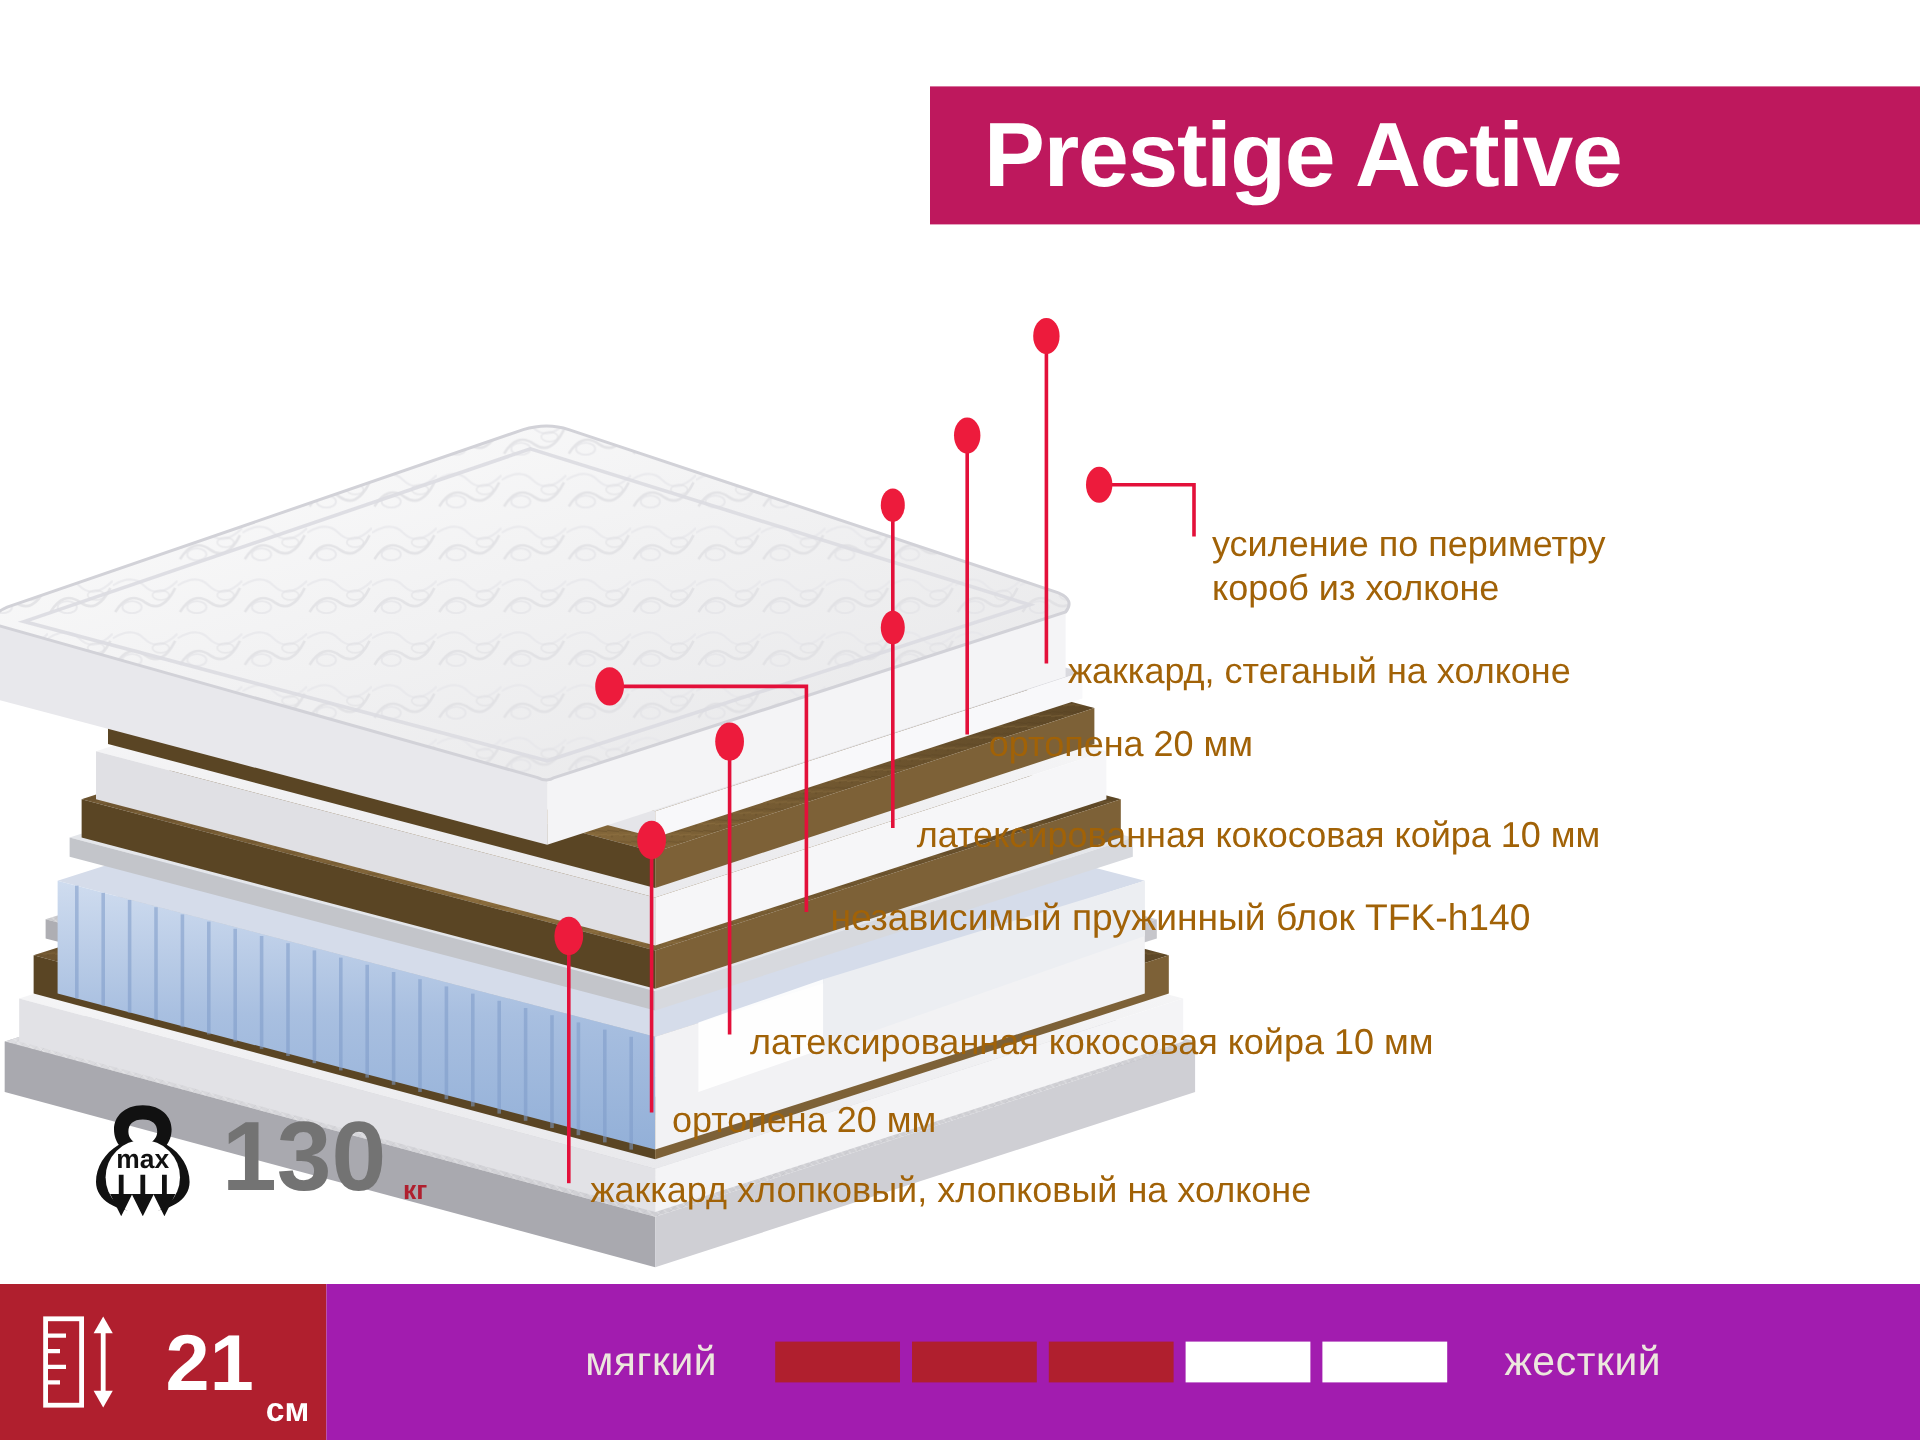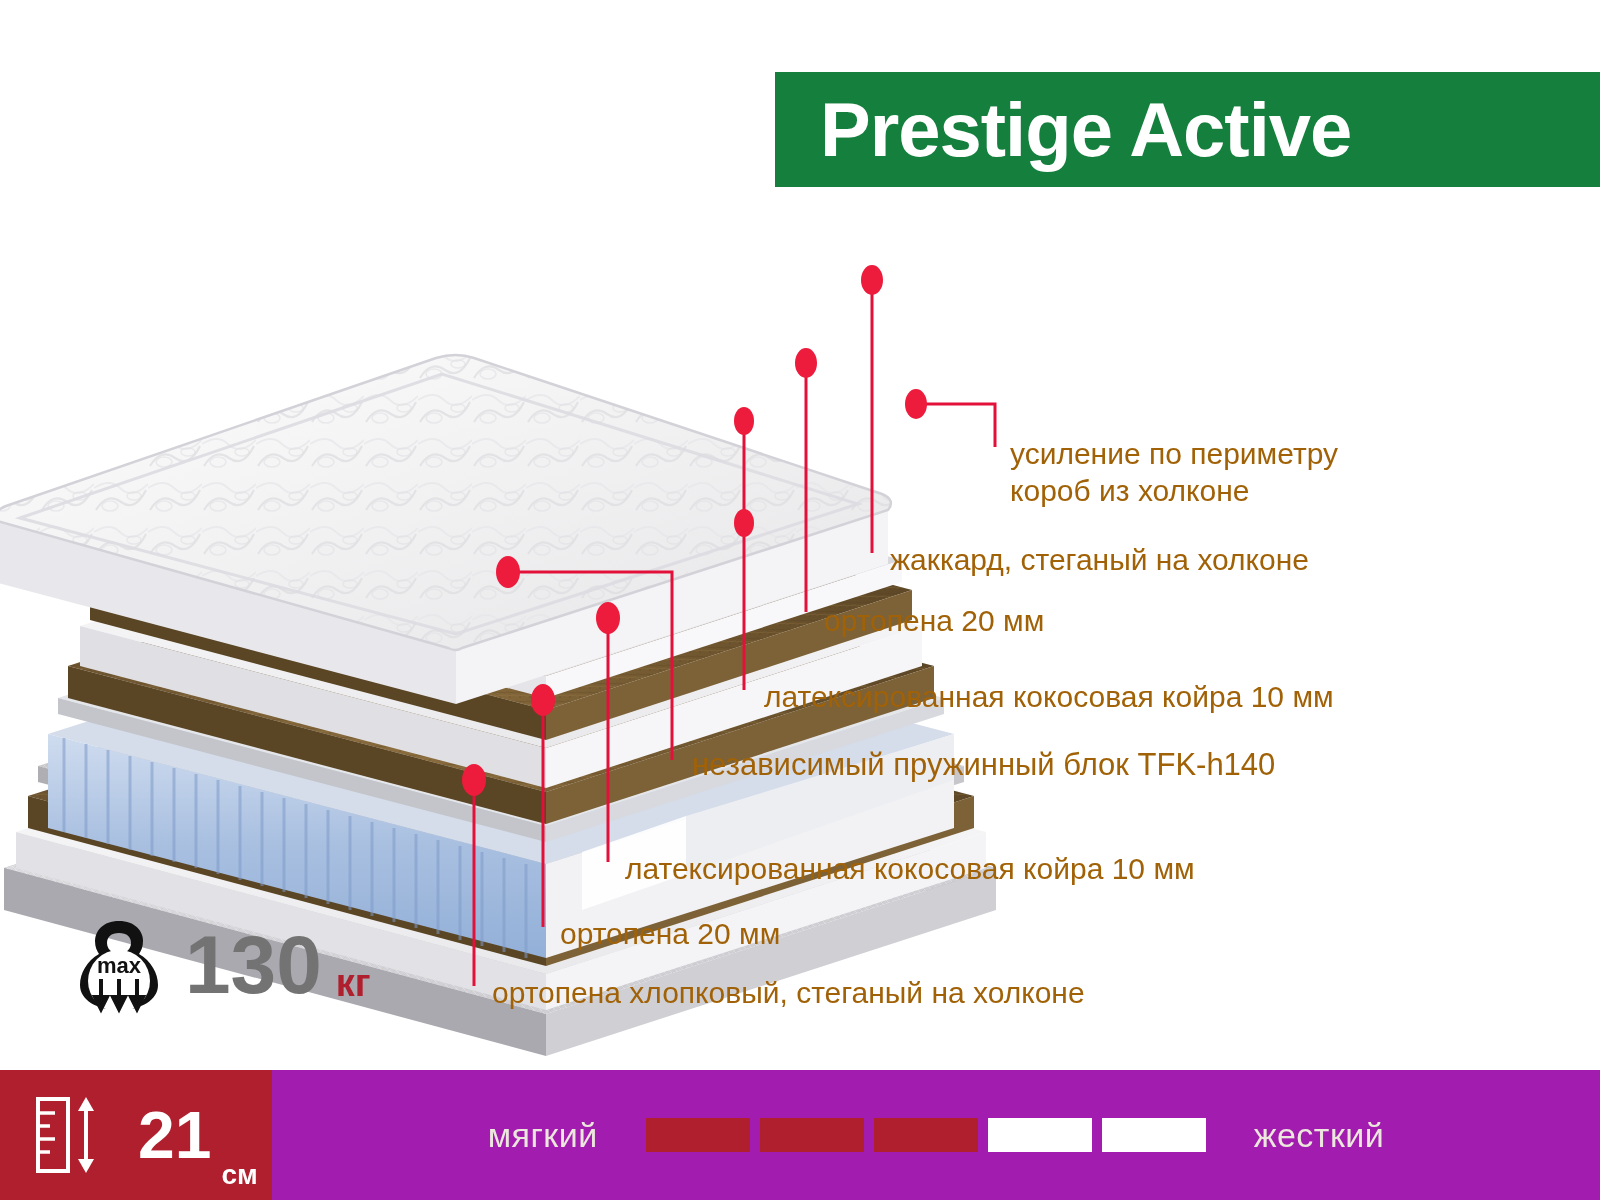--- a/index.html
+++ b/index.html
@@ -6,21 +6,21 @@
   body{
     width:1600px;height:1200px;position:relative;overflow:hidden;
     background:#ffffff;
     font-family:"Liberation Sans","DejaVu Sans",sans-serif;
   }
   #stage{position:absolute;inset:0;}
 
   
   .title-banner{
     position:absolute;left:775px;top:72px;width:825px;height:115px;
-    background:#15803d;display:flex;align-items:center;
+    background:#be185d;display:flex;align-items:center;
   }
   .title-text{
     color:#ffffff;font-size:76px;font-weight:bold;letter-spacing:-1px;
     padding-left:45px;white-space:nowrap;line-height:1;
   }
 
   
   .shield-wrap{position:absolute;left:1332px;top:232px;width:190px;height:205px;}
   .shield-wrap svg{display:block;}
   .sh-top{font-size:21px;font-weight:bold;fill:#b01f2e;letter-spacing:1px;}
@@ -36,21 +36,21 @@
   
   .lbl{
     position:absolute;color:#a16207;font-size:30px;line-height:1.12;
     white-space:pre;font-weight:400;
   }
   .lbl.big{font-size:31px;}
 
   
   .cap{position:absolute;left:75px;top:915px;display:flex;align-items:center;}
   .cap-num{color:#737373;font-size:82px;font-weight:bold;line-height:1;margin-left:22px;}
-  .cap-unit{color:#b01f2e;font-size:38px;font-weight:bold;margin-left:14px;align-self:flex-end;
+  .cap-unit{color:#b01f2e;font-size:22px;font-weight:bold;margin-left:14px;align-self:flex-end;
             padding-bottom:10px;}
 
   
   .bottombar{position:absolute;left:0;top:1070px;width:1600px;height:130px;display:flex;}
   .bb-red{width:272px;height:130px;background:#b01f2e;display:flex;align-items:center;}
   .bb-dark{flex:1;height:130px;background:#a21caf;display:flex;align-items:center;
            justify-content:center;gap:0;}
   .h-num{color:#ffffff;font-size:66px;font-weight:bold;line-height:1;margin-left:18px;}
   .h-unit{color:#ffffff;font-size:28px;font-weight:bold;margin-left:10px;align-self:flex-end;
           padding-bottom:9px;}
@@ -277,21 +277,21 @@
   <div class="lbl" style="left:824px;top:604px;">ортопена 20 мм</div>
 
   <div class="lbl" style="left:764px;top:680px;">латексированная кокосовая койра 10 мм</div>
 
   <div class="lbl big" style="left:692px;top:748px;">независимый пружинный блок TFK-h140</div>
 
   <div class="lbl" style="left:625px;top:852px;">латексированная кокосовая койра 10 мм</div>
 
   <div class="lbl" style="left:560px;top:917px;">ортопена 20 мм</div>
 
-  <div class="lbl" style="left:492px;top:976px;">ортопена хлопковый, стеганый на холконе</div>
+  <div class="lbl" style="left:492px;top:976px;">жаккард хлопковый, хлопковый на холконе</div>
 
   <div class="cap">
     <svg width="88" height="100" viewBox="0 0 88 100">
       <path d="M44 6 C28 6 20 16 20 26 C20 32 22 36 24 39
                C12 46 5 58 5 70 C5 85 22 95 44 95
                C66 95 83 85 83 70 C83 58 76 46 64 39
                C66 36 68 32 68 26 C68 16 60 6 44 6 Z
                M44 18 C52 18 56 22 56 28 C56 32 54 35 51 37
                L37 37 C34 35 32 32 32 28 C32 22 36 18 44 18 Z" fill="#111111"></path>
       <circle cx="44" cy="66" r="31" fill="#ffffff"></circle>

